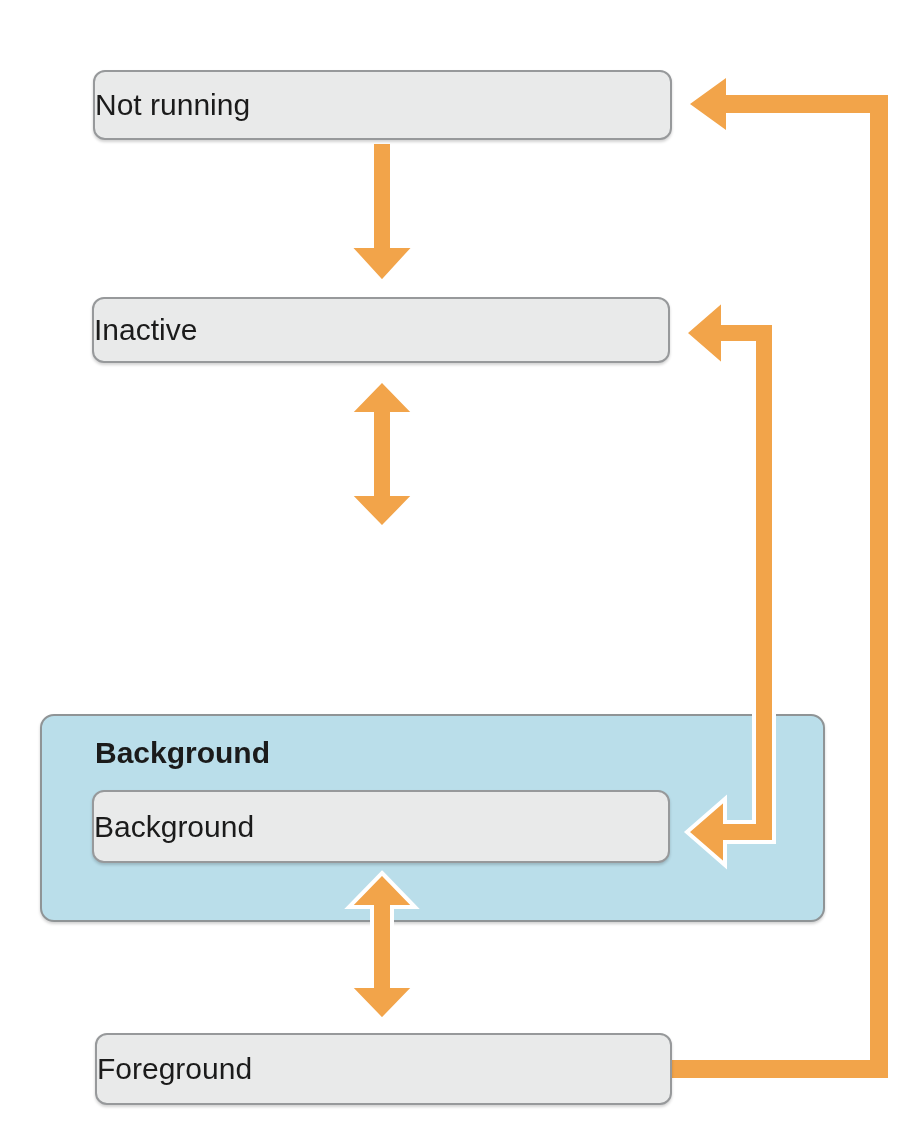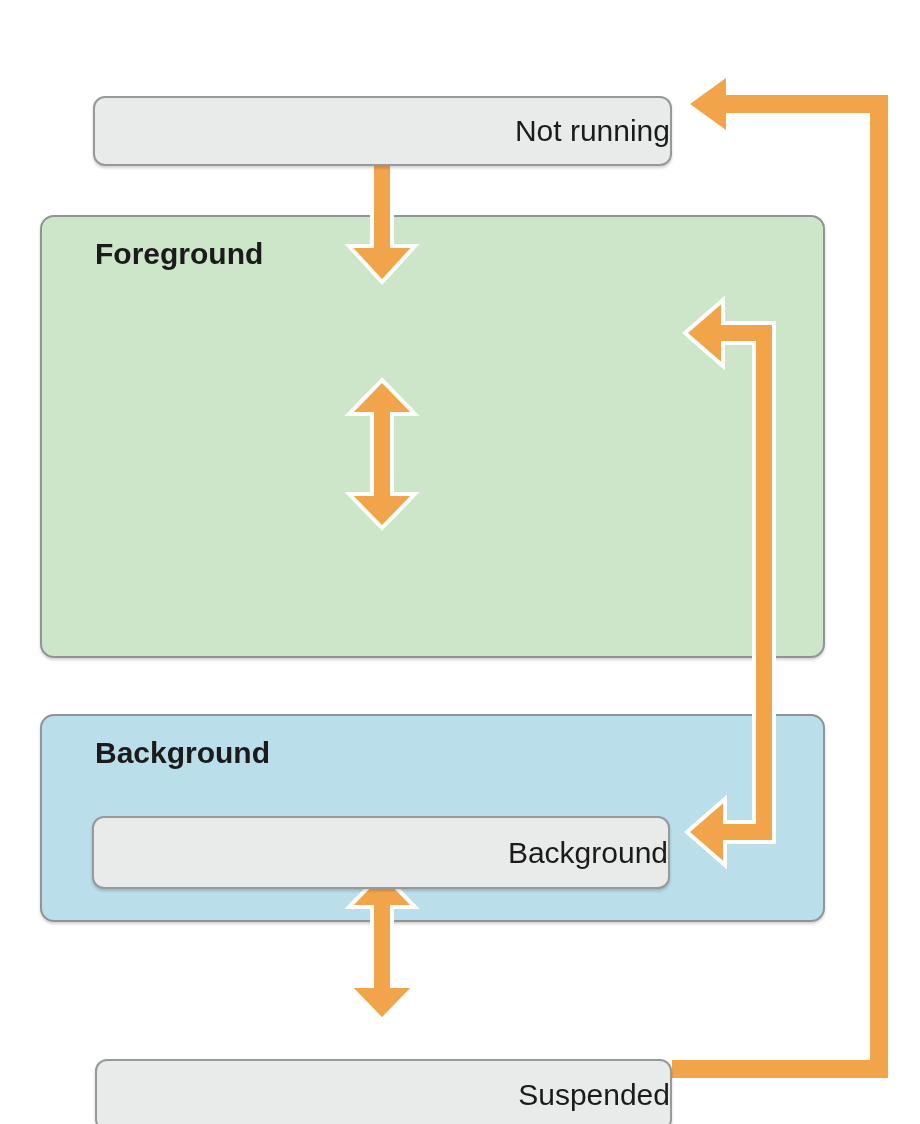--- a/index.html
+++ b/index.html
@@ -55,40 +55,36 @@
   }
   .state-box {
     position: absolute;
     background: var(--state-box-fill, #E9EAEA);
     border: 2px solid var(--state-box-border, #97999B);
     border-radius: 12px;
     box-shadow: 0 2px 3px rgba(0,0,0,0.18);
     box-sizing: border-box;
     display: flex;
     align-items: center;
-    justify-content: flex-end;
+    justify-content: flex-start;
     z-index: 2;
     font-size: 30px;
     color: var(--text, #1B1B1B);
-    margin-top: 26px;
   }
   .box-not-running { left: 93px;  top: 70px;   width: 579px; height: 70px; }
   .box-inactive    { left: 92px;  top: 297px;  width: 578px; height: 66px; }
   .box-active      { left: 92px;  top: 538px;  width: 578px; height: 70px; }
   .box-background  { left: 92px;  top: 790px;  width: 578px; height: 73px; }
   .box-suspended   { left: 95px;  top: 1033px; width: 577px; height: 72px; }
 </style>
 </head>
 <body>
 
 <div class="canvas">
 
-  <div class="group-box group-foreground">
-    <div class="group-label">Foreground</div>
-  </div>
 
   <div class="group-box group-background">
     <div class="group-label">Background</div>
   </div>
 
   <svg class="arrow-layer" viewBox="0 0 920 1124">
 
     <path class="arrow" d="M690,104 L726,78 L726,95 L888,95 L888,1078 L672,1078 L672,1060 L870,1060 L870,113 L726,113 L726,130 Z"></path>
 
     <path class="arrow arrow-outlined" d="M685,333 L723,300 L723,323 L774,323 L774,842 L725,842 L725,865 L687,832 L725,799 L725,822 L754,822 L754,343 L723,343 L723,366 Z"></path>
@@ -97,23 +93,26 @@
 
     <path class="arrow arrow-outlined" d="M382,380 L415,414 L392,414 L392,494 L415,494 L382,528 L349,494 L372,494 L372,414 L349,414 Z"></path>
 
     <path class="arrow arrow-outlined" d="M382,873 L415,907 L392,907 L392,986 L415,986 L382,1020 L349,986 L372,986 L372,907 L349,907 Z"></path>
   </svg>
 
   <div class="state-box box-not-running">
     <span>Not running</span>
   </div>
 
+  <div class="state-box box-inactive">
+    <span>Inactive</span>
+  </div>
 
 
   <div class="state-box box-background">
     <span>Background</span>
   </div>
 
   <div class="state-box box-suspended">
-    <span>Suspended</span>
+    <span>Foreground</span>
   </div>
 
 </div>
 
 </body></html>

